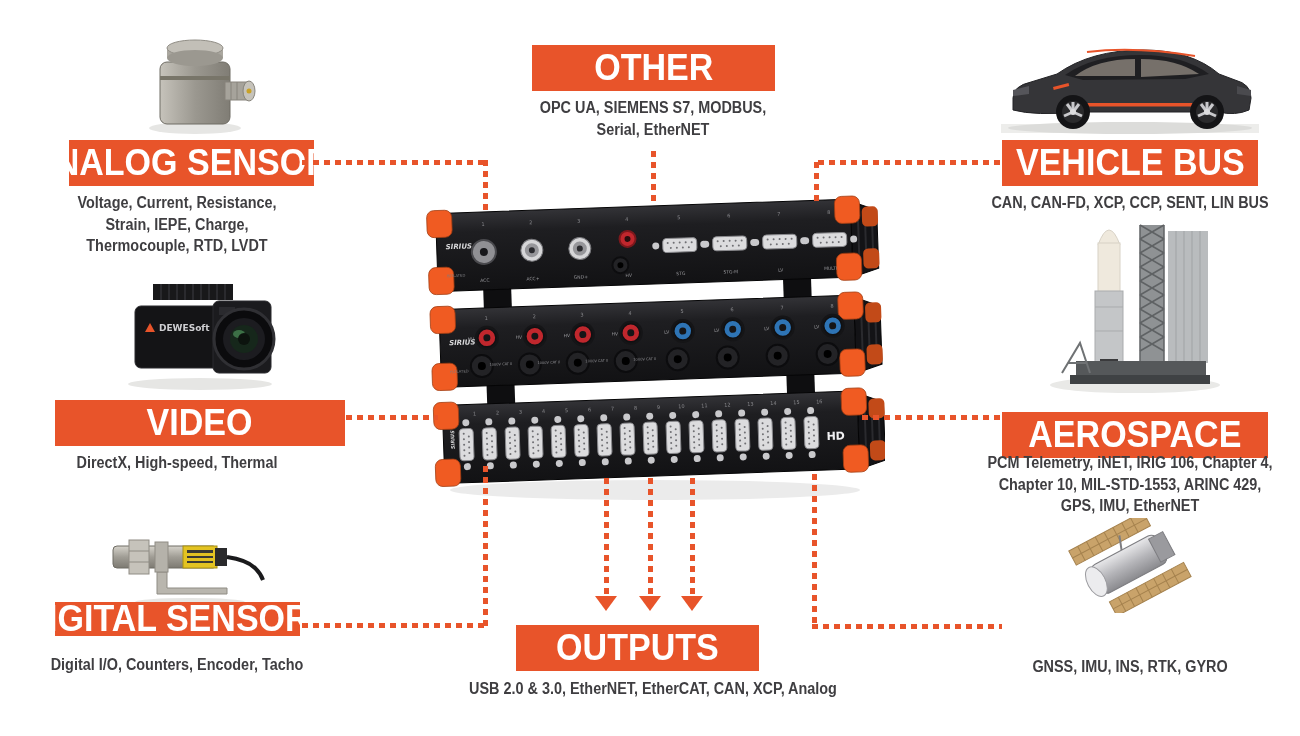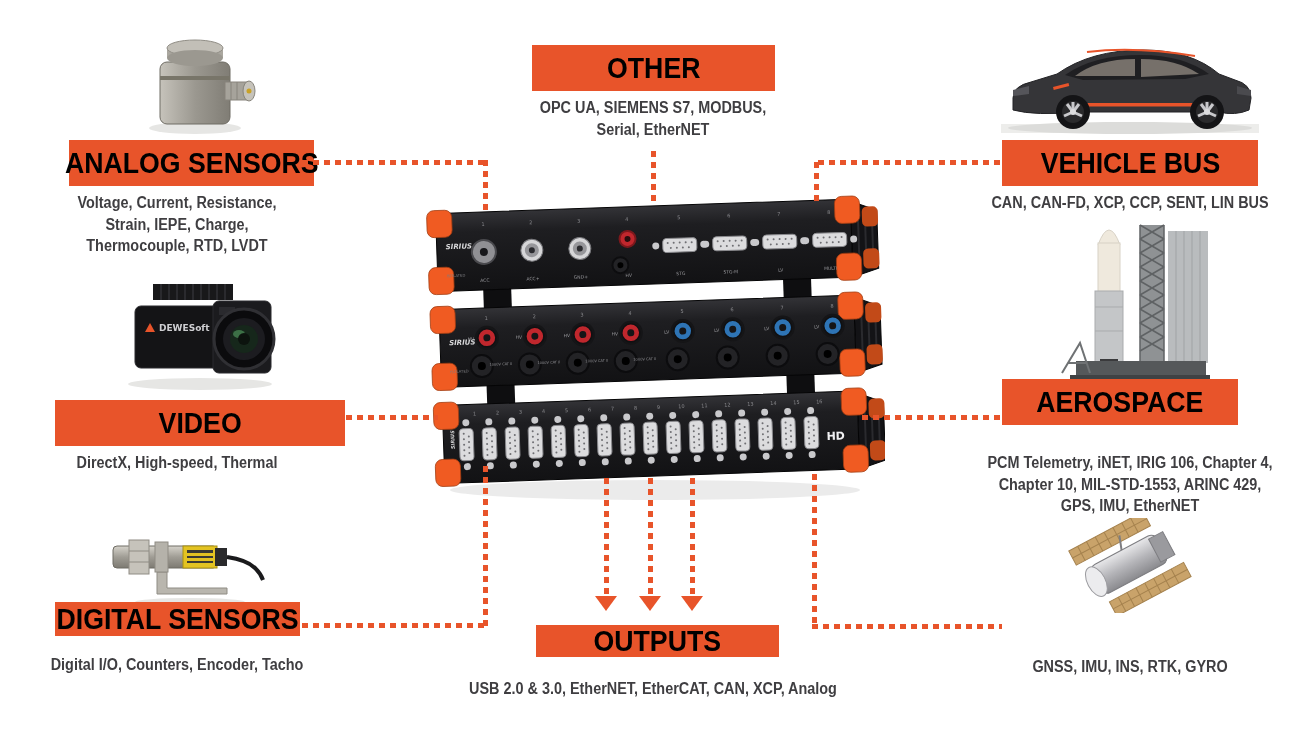--- a/index.html
+++ b/index.html
@@ -1,19 +1,19 @@
 <!DOCTYPE html>
 <html style="--accent: #E8542A; --bumper: #F05B22; --text: #3F3E41; --device-body: #1C1C1F;"><head>
 <meta charset="utf-8">
 <style>
   html,body{margin:0;padding:0;background:#ffffff;}
   #stage{position:relative;width:1300px;height:736px;background:#fff;overflow:hidden;
          font-family:"Liberation Sans",sans-serif;}
-  .tag{position:absolute;background:var(--accent);color:#000000;display:flex;align-items:center;
-       justify-content:center;font-weight:bold;font-size:29px;white-space:nowrap;}
+  .tag{position:absolute;background:var(--accent);color:#ffffff;display:flex;align-items:center;
+       justify-content:center;font-weight:bold;font-size:37px;white-space:nowrap;}
   .tag>span{transform:scaleX(.92);}
   .desc{position:absolute;color:var(--text);font-weight:bold;font-size:16px;line-height:1.35;
         text-align:center;white-space:pre-line;transform:scaleX(.9);transform-origin:center top;}
   .dot-h{position:absolute;height:5px;
          background:repeating-linear-gradient(90deg,var(--accent) 0 6px,transparent 6px 11px);}
   .dot-v{position:absolute;width:5px;
          background:repeating-linear-gradient(180deg,var(--accent) 0 6px,transparent 6px 11px);}
   .arrow-head{position:absolute;width:0;height:0;border-left:11px solid transparent;
          border-right:11px solid transparent;border-top:15px solid var(--accent);}
   .imgbox{position:absolute;}
@@ -129,21 +129,21 @@
     <span>DIGITAL SENSORS</span>
     </div>
   <div class="desc" style="left:12px;top:654px;width:330px">Digital I/O, Counters, Encoder, Tacho</div>
 
   <div class="tag" style="left:532px;top:45px;width:243px;height:46px">
     <span>OTHER</span>
     </div>
   <div class="desc" style="left:503px;top:97px;width:300px">OPC UA, SIEMENS S7, MODBUS,
 Serial, EtherNET</div>
 
-  <div class="tag" style="left:536px;top:625px;width:243px;height:32px">
+  <div class="tag" style="left:516px;top:625px;width:243px;height:46px">
     <span>OUTPUTS</span>
     </div>
   <div class="desc" style="left:428px;top:678px;width:450px">USB 2.0 &amp; 3.0, EtherNET, EtherCAT, CAN, XCP, Analog</div>
 
   <div class="imgbox" style="left:995px;top:28px;width:270px;height:112px">
     <svg width="270" height="112" viewBox="0 0 270 112">
       <rect x="6" y="96" width="258" height="9" fill="#ededeb"></rect>
       <ellipse cx="135" cy="100" rx="122" ry="6" fill="#dcdcda"></ellipse>
       <path d="M18 82 L18 70 Q18 58 36 54 L62 46 Q96 22 148 22 Q196 22 224 46 L240 52 Q256 56 256 70 L254 82 Q240 88 224 84 L84 84 Q40 88 18 82 Z" fill="#353538" stroke="#232326"></path>
       <path d="M70 47 Q98 27 146 27 Q188 27 214 46 L190 51 L88 52 Z" fill="#1f1f22"></path>
@@ -225,21 +225,21 @@
       <rect x="60" y="146" width="18" height="8" fill="#3a3a3c"></rect>
       <rect x="36" y="148" width="130" height="16" fill="#55585a"></rect>
       <rect x="30" y="162" width="140" height="9" fill="#3f4244"></rect>
       <g stroke="#6f7274" stroke-width="2" fill="none">
         <path d="M22 160 L40 130 L50 160"></path>
           <path d="M28 150 L46 150"></path>
       </g>
     </svg>
   </div>
 
-  <div class="tag" style="left:1002px;top:379px;width:236px;height:46px">
+  <div class="tag" style="left:1002px;top:412px;width:266px;height:46px">
     <span>AEROSPACE</span>
     </div>
   <div class="desc" style="left:955px;top:452px;width:350px">PCM Telemetry, iNET, IRIG 106, Chapter 4,
 Chapter 10, MIL-STD-1553, ARINC 429,
 GPS, IMU, EtherNET</div>
 
   <div class="imgbox" style="left:1055px;top:518px;width:150px;height:95px">
     <svg width="150" height="95" viewBox="0 0 150 95">
       <defs>
         <linearGradient id="satGrad" x1="0" x2="0" y1="0" y2="1">

